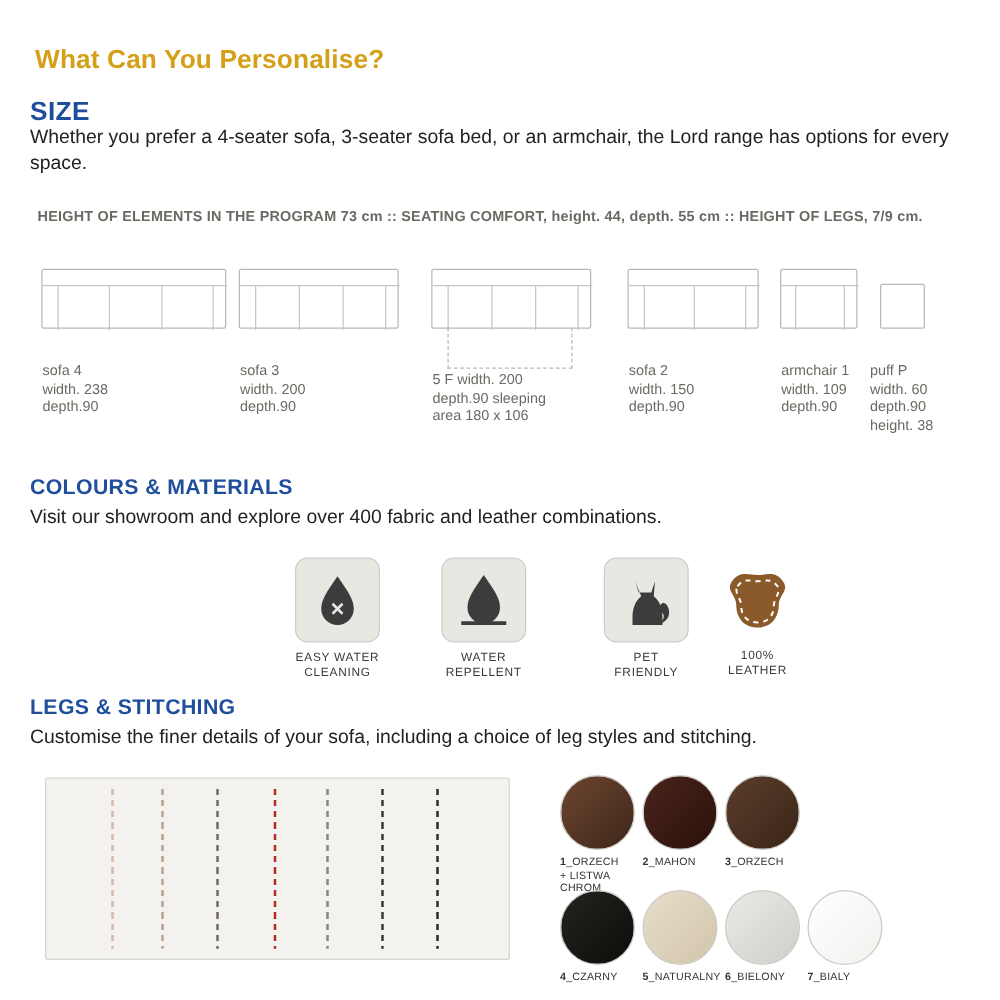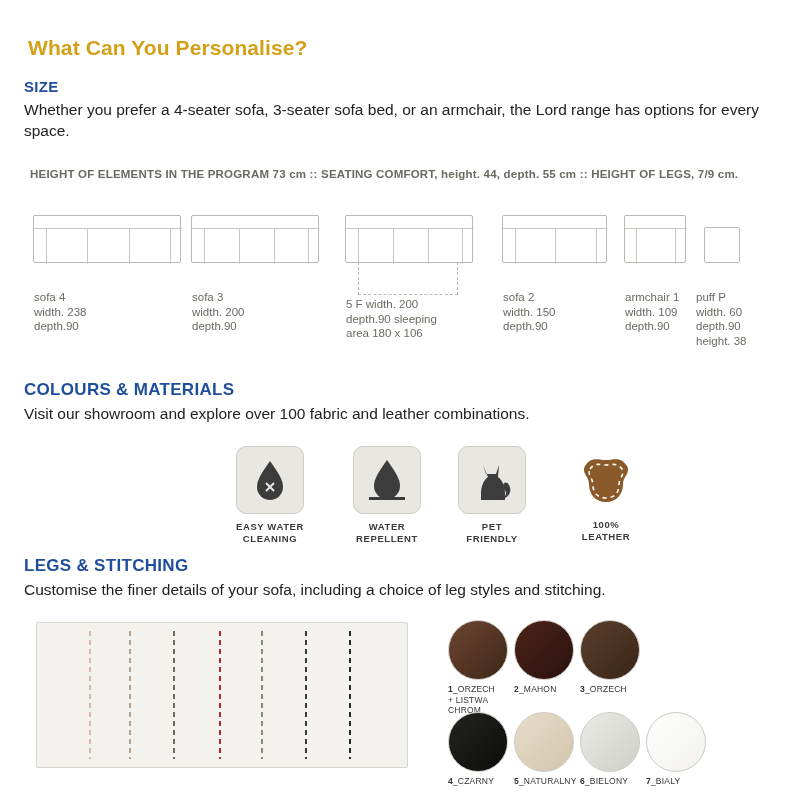--- a/index.html
+++ b/index.html
@@ -11,21 +11,21 @@
     overflow:hidden;
   }
   .page{position:relative;width:800px;height:800px;}
 
   .h1{
     position:absolute;left:28px;top:36px;
     font-size:21px;font-weight:bold;color:#d4a017;
     letter-spacing:.1px;
   }
   .sec-head{
-    font-size:15px;font-weight:bold;color:#1f4e9c;
+    font-size:21px;font-weight:bold;color:#1f4e9c;
     letter-spacing:.3px;
   }
   .sec-head.big{font-size:17px;}
   .body-text{
     font-size:15.5px;color:#222;line-height:1.35;
   }
 
   
   #size-head{position:absolute;left:24px;top:78px;}
   #size-text{position:absolute;left:24px;top:100px;width:740px;}
@@ -53,21 +53,21 @@
   #col-head{position:absolute;left:24px;top:380px;}
   #col-text{position:absolute;left:24px;top:404px;width:760px;}
 
   .icons{position:absolute;left:215px;top:446px;width:420px;height:110px;}
   .icon-item{position:absolute;width:110px;text-align:center;}
   .icon-sq{
     width:66px;height:66px;margin:0 auto;border-radius:10px;
     background:#e9e7e2;border:1px solid #cfcdc7;position:relative;
   }
   .icon-label{
-    margin-top:7px;font-size:9.5px;letter-spacing:.6px;color:#3a3a3a;line-height:1.25;font-weight:bold;
+    margin-top:7px;font-size:9.5px;letter-spacing:.6px;color:#3a3a3a;line-height:1.25;
   }
 
   
   #legs-head{position:absolute;left:24px;top:556px;}
   #legs-text{position:absolute;left:24px;top:580px;width:770px;}
 
   .stitch-panel{
     position:absolute;left:36px;top:622px;width:370px;height:144px;
     background:#f4f2ef;border:1px solid #d8d6d1;border-radius:2px;
     overflow:hidden;
@@ -163,21 +163,21 @@
     <div class="sofa-box" style="left:674px;top:22px;width:36px;height:36px;"></div>
     <div class="caption" style="left:666px;top:85px;">
       <div>puff P</div>
       <div>width. 60</div>
       <div>depth.90</div>
       <div>height. 38</div>
     </div>
   </div>
 
   <div class="sec-head big" id="col-head">COLOURS &amp; MATERIALS</div>
-  <div class="body-text" id="col-text">Visit our showroom and explore over 100 fabric and leather combinations.</div>
+  <div class="body-text" id="col-text">Visit our showroom and explore over 400 fabric and leather combinations.</div>
 
   <div class="icons">
 
     <div class="icon-item" style="left:0;top:0;">
       <div class="icon-sq">
         <svg width="66" height="66" viewBox="0 0 66 66" aria-hidden="true">
           <path d="M33 14 C24 27 20 33 20 40 a13 13 0 0 0 26 0 C46 33 42 27 33 14 Z" fill="#3c3c3c"></path>
           <path d="M29 36 l8 8 M37 36 l-8 8" stroke="#e9e7e2" stroke-width="2"></path>
         </svg>
       </div>
@@ -193,21 +193,21 @@
           <path d="M33 13 C24 26 20 32 20 39 a13 13 0 0 0 26 0 C46 32 42 26 33 13 Z" fill="#3c3c3c"></path>
           <rect x="15" y="50" width="36" height="3" fill="#3c3c3c"></rect>
         </svg>
       </div>
       <div class="icon-label">
         <div>WATER</div>
         <div>REPELLENT</div>
       </div>
     </div>
 
-    <div class="icon-item" style="left:222px;top:0;">
+    <div class="icon-item" style="left:247px;top:0;">
       <div class="icon-sq">
         <svg width="66" height="66" viewBox="0 0 66 66" aria-hidden="true">
           <path d="M24 18 l3 9 h10 l3 -9 l-1 12 c5 4 7 10 7 17 v6 H22 v-6 c0 -7 2 -13 7 -17 z" fill="#3c3c3c"></path>
           <path d="M44 52 c7 -2 9 -9 6 -14 c-2 -4 -6 -3 -6 1 c0 4 3 4 3 7 c0 3 -2 5 -5 5 z" fill="#3c3c3c"></path>
         </svg>
       </div>
       <div class="icon-label">
         <div>PET</div>
         <div>FRIENDLY</div>
       </div>

